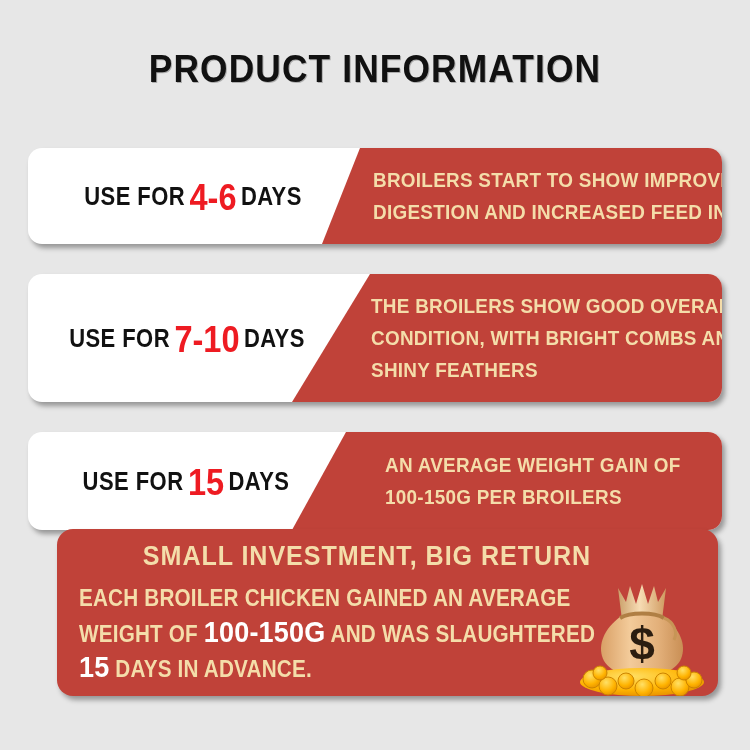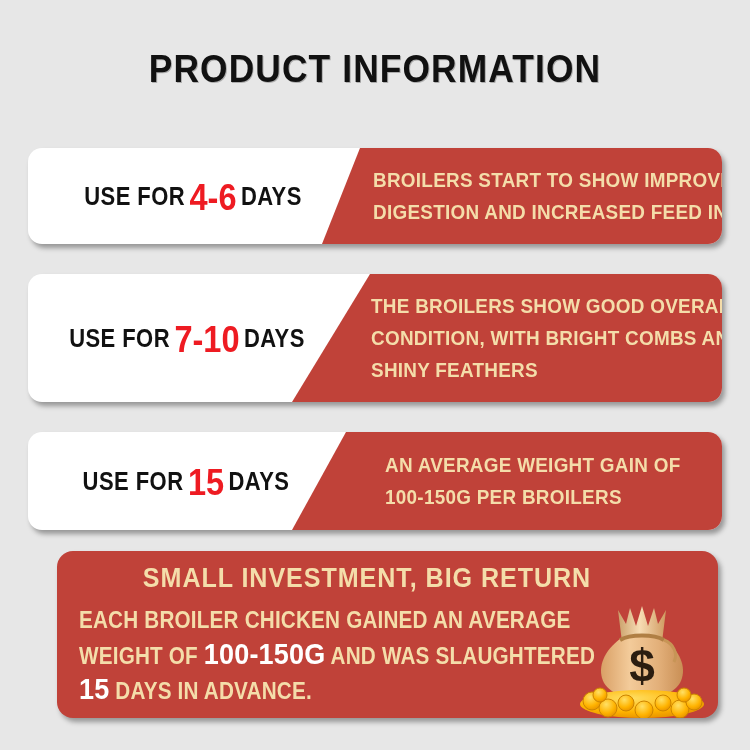--- a/index.html
+++ b/index.html
@@ -117,21 +117,21 @@
 
   #card-3 { top: 432px; height: 98px; }
   #card-3 .card-red   { width: 430px; clip-path: polygon(54px 0, 100% 0, 100% 100%, 0 100%); }
   #card-3 .card-left-text { width: 316px; }
   #card-3 .card-right-text { left: 357px; }
 
   
   #summary-panel {
     position: absolute;
     left: 57px;
-    top: 551px;
+    top: 529px;
     width: 661px;
     height: 167px;
     background: #c04239;
     border-radius: 16px;
     box-shadow: 3px 4px 5px rgba(0,0,0,0.35);
     overflow: hidden;
   }
 
   .summary-heading {
     position: absolute;

